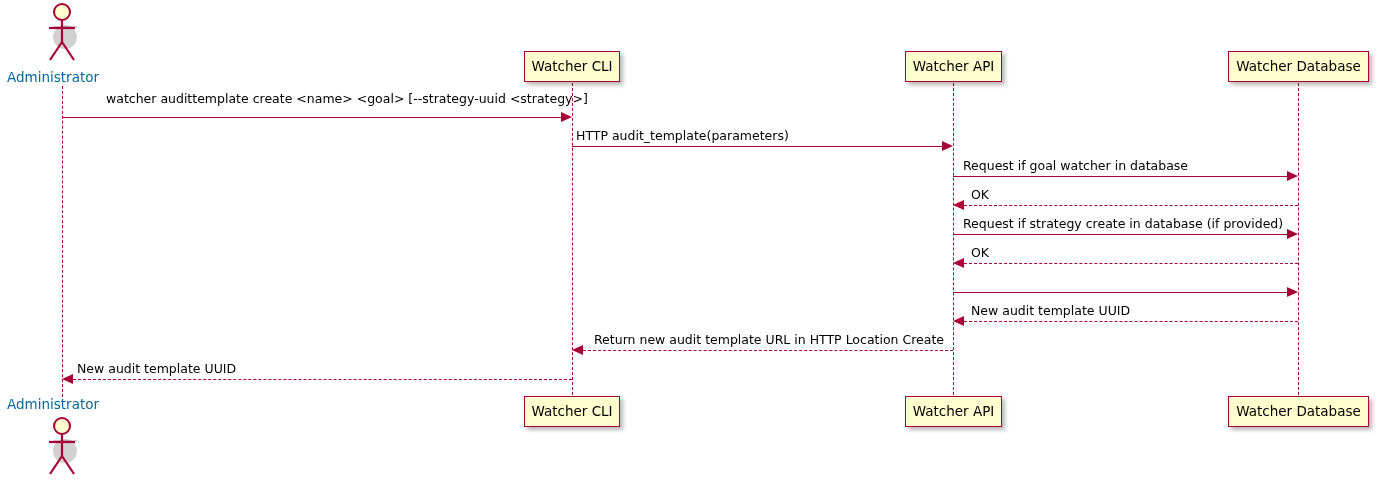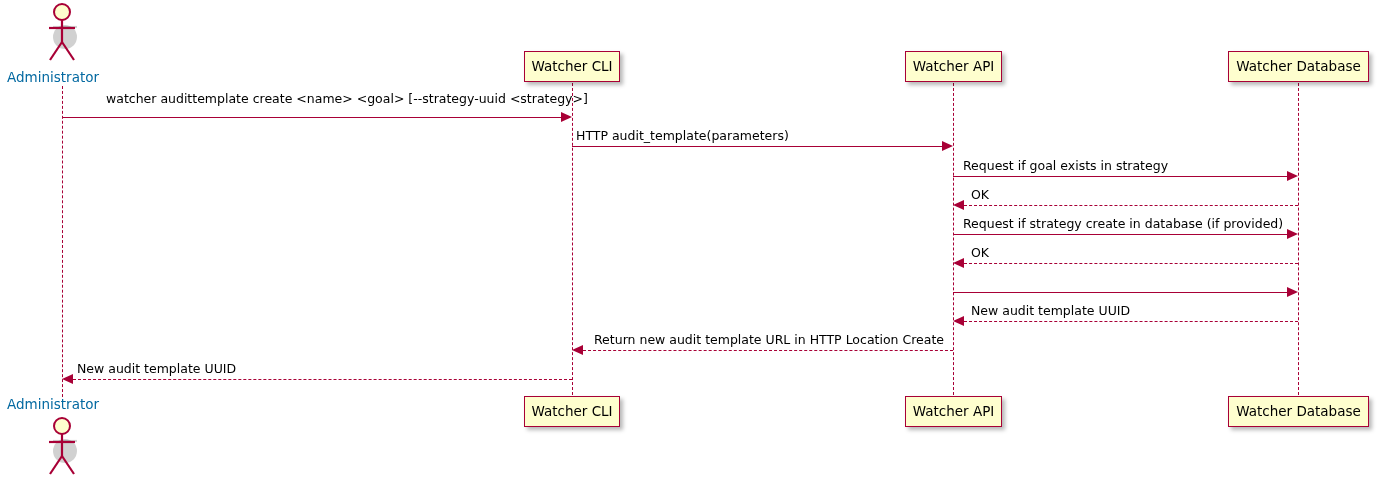--- a/index.html
+++ b/index.html
@@ -122,21 +122,21 @@
   </div>
 
   <div class="msg-label" style="left:65px; top:93px;margin-left:41px;">watcher audittemplate create &lt;name&gt; &lt;goal&gt; [--strategy-uuid &lt;strategy&gt;]</div>
   <div class="msg-line" style="left:62px; top:117px; width:499px;"></div>
   <div class="arrow-head right" style="left:561px; top:112px;"></div>
 
   <div class="msg-label" style="left:576px; top:130px;">HTTP audit_template(parameters)</div>
   <div class="msg-line" style="left:572px; top:146px; width:370px;"></div>
   <div class="arrow-head right" style="left:942px; top:141px;"></div>
 
-  <div class="msg-label" style="left:963px; top:160px;">Request if goal exists in strategy</div>
+  <div class="msg-label" style="left:963px; top:160px;">Request if goal watcher in database</div>
   <div class="msg-line" style="left:953px; top:176px; width:334px;"></div>
   <div class="arrow-head right" style="left:1287px; top:171px;"></div>
 
   <div class="msg-label" style="left:971px; top:189px;">OK</div>
   <div class="msg-line dashed" style="left:964px; top:205px; width:334px;"></div>
   <div class="arrow-head left" style="left:953px; top:200px;"></div>
 
   <div class="msg-label" style="left:963px; top:218px;">Request if strategy create in database (if provided)</div>
   <div class="msg-line" style="left:953px; top:234px; width:334px;"></div>
   <div class="arrow-head right" style="left:1287px; top:229px;"></div>

